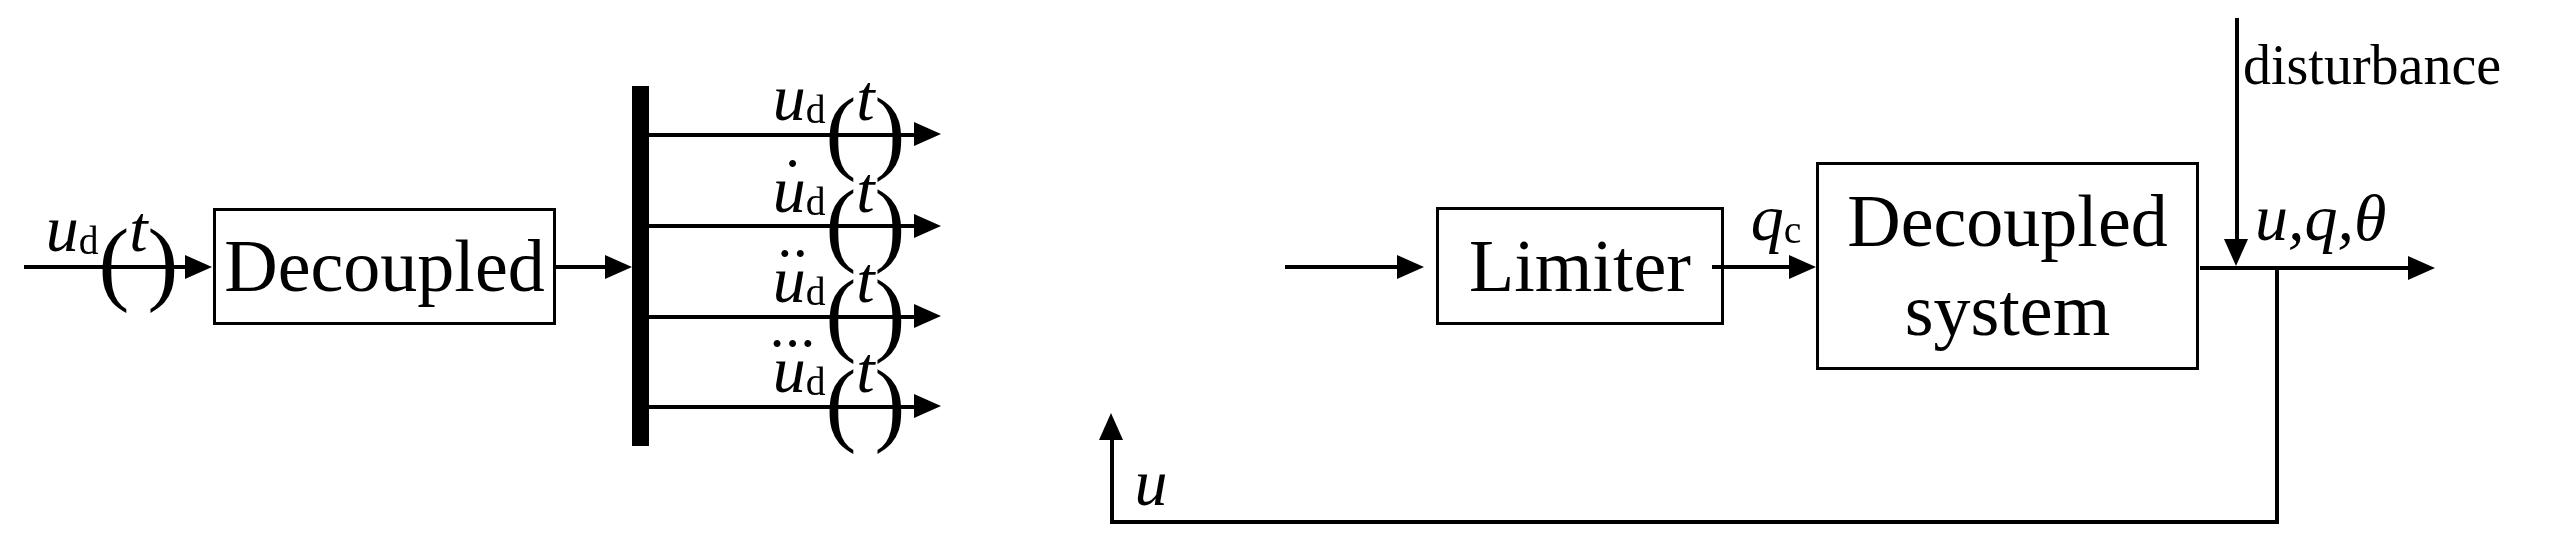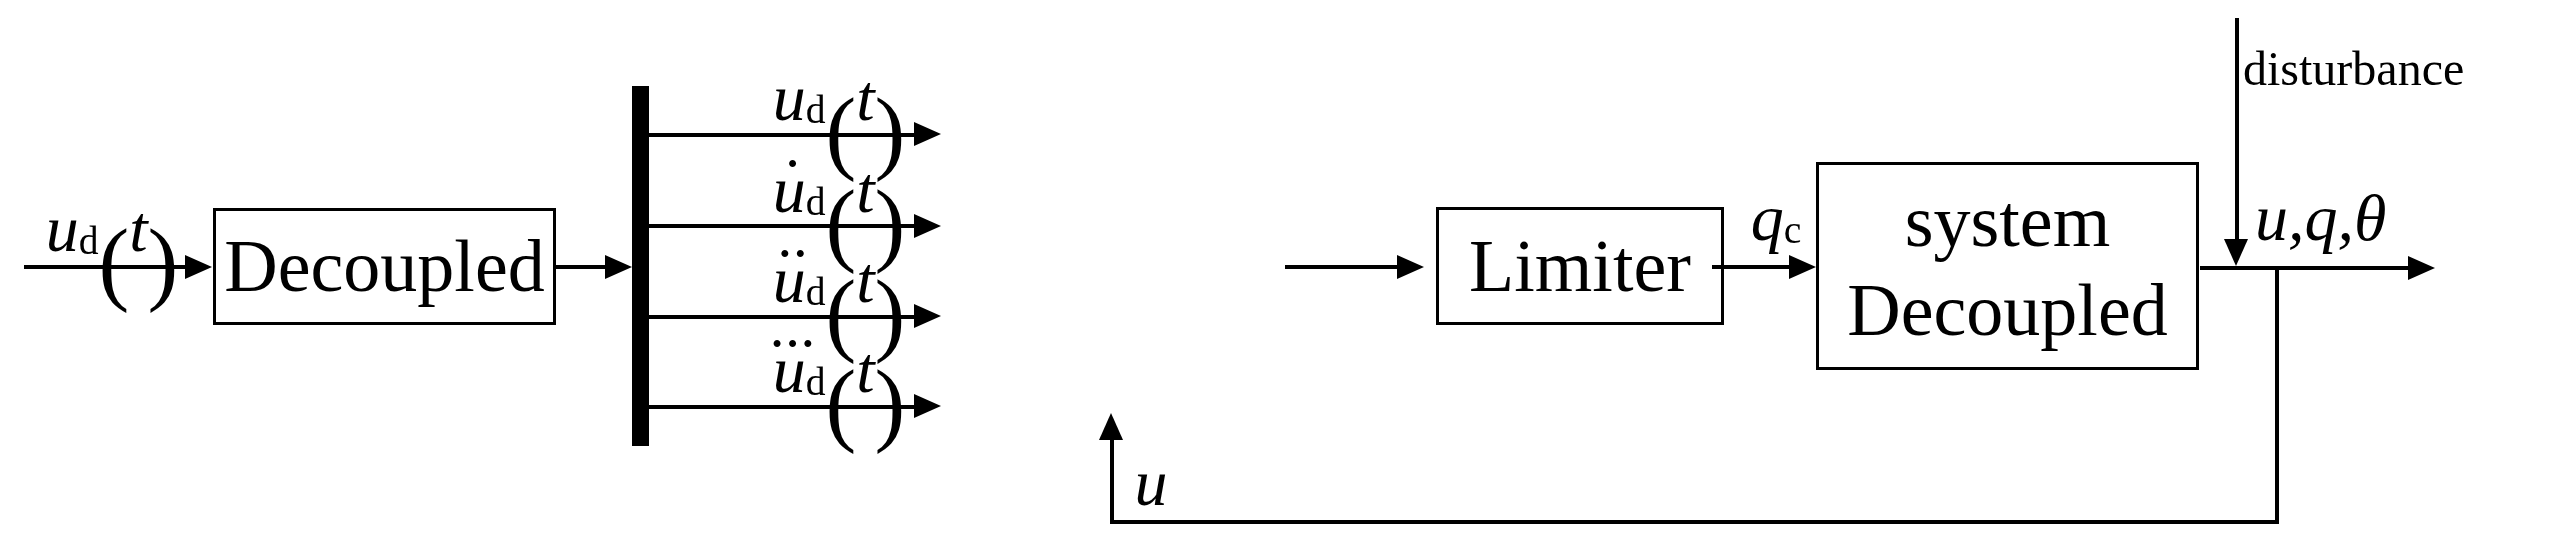--- a/index.html
+++ b/index.html
@@ -105,33 +105,33 @@
   </div>
 
   <div class="ln" style="left:1712px; top:265px; width:80px; height:3.9px;"></div>
   <div class="ar" style="left:1789px; top:255px;"></div>
   <div class="lab" style="left:1720px; top:179px; width:112px; height:72px;">
     <span class="mvar">q</span>
       <span class="msub">c</span>
   </div>
 
   <div class="blk" style="left:1816px; top:162px; width:383px; height:208px;">
+    <span>Decoupled</span>
     <span>system</span>
-    <span>Decoupled</span>
   </div>
 
   <div class="ln" style="left:2200px; top:266px; width:212px; height:3.9px;"></div>
   <div class="ar" style="left:2408px; top:256px;"></div>
   <div class="lab" style="left:2255px; top:185px; width:176px; height:66px; justify-content:flex-start;">
     <span class="mvar">u,q,θ</span>
   </div>
 
   <div class="ln" style="left:2235px; top:17.6px; width:3.9px; height:226px;"></div>
   <div class="ad" style="left:2224px; top:239px;"></div>
-  <div class="lab plain" style="left:2243px; top:37px; width:322px; height:64px; font-size:48px; align-items:center; justify-content:flex-start;">
+  <div class="lab plain" style="left:2243px; top:37px; width:322px; height:64px; font-size:56px; align-items:flex-start; justify-content:flex-start;">
     <span>disturbance</span>
   </div>
 
   <div class="ln" style="left:2275px; top:268px; width:3.9px; height:256px;"></div>
   <div class="ln" style="left:1110px; top:520px; width:1169px; height:3.9px;"></div>
   <div class="ln" style="left:1110px; top:438px; width:3.9px; height:84px;"></div>
   <div class="au" style="left:1099px; top:413px;"></div>
   <div class="lab" style="left:1107px; top:456px; width:88px; height:60px;">
     <span class="mvar">u</span>
   </div>

